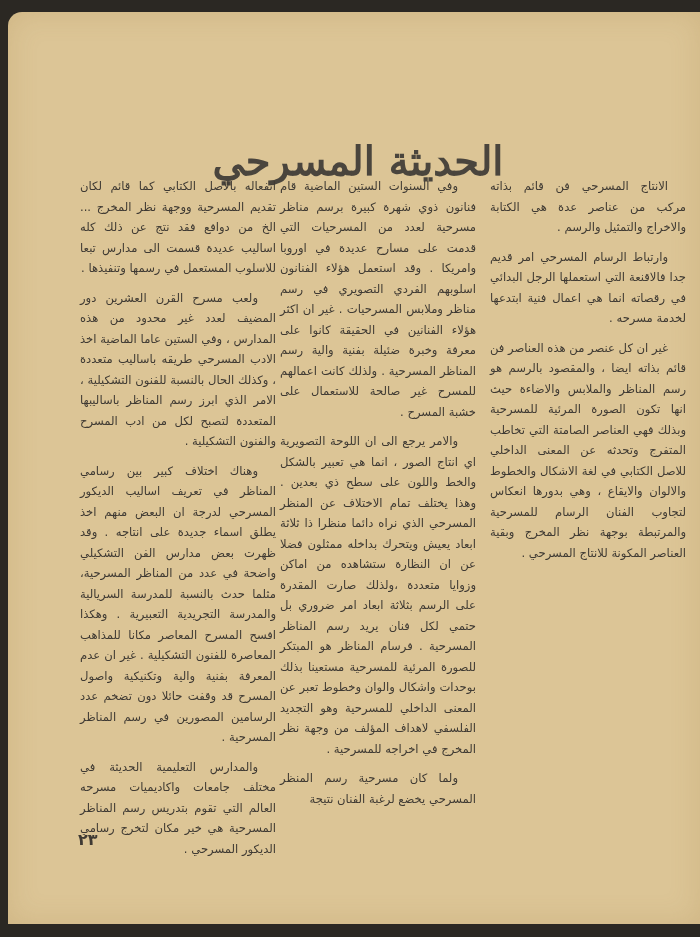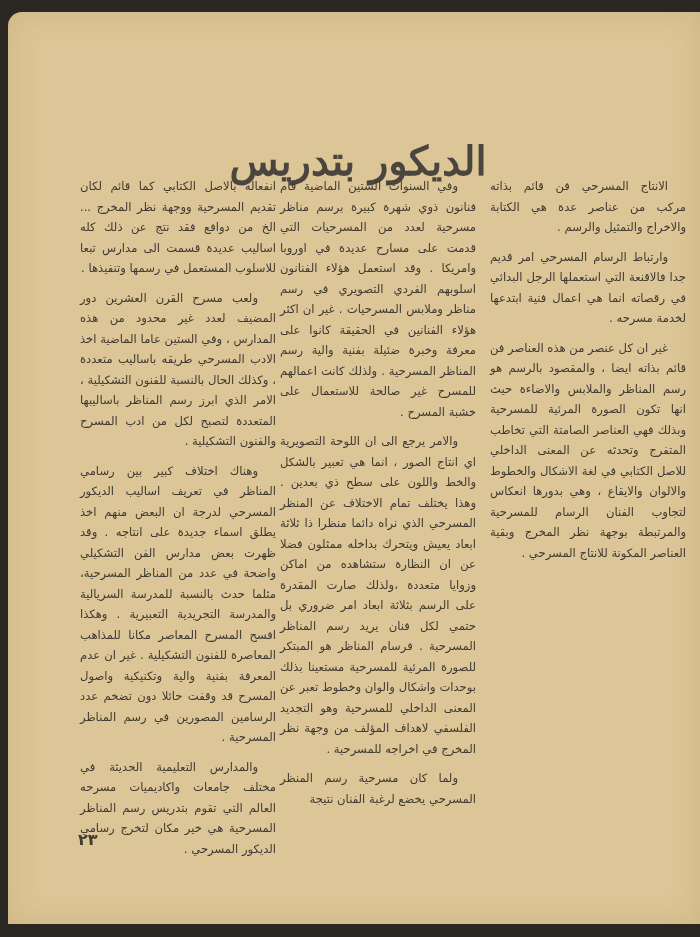--- a/index.html
+++ b/index.html
@@ -36,21 +36,21 @@
   .page-number {
     position: absolute; left: 70px; top: 818px;
     font-family: "DejaVu Sans", sans-serif; font-weight: bold;
     font-size: 16px; color: #3f3a33;
   }
 </style>
 </head>
 <body>
 
 <div class="page">
-  <h1 class="title">الديكور بتدريس</h1>
+  <h1 class="title">الحديثة المسرحي</h1>
 
   <div class="col col-right">
     <p>الانتاج المسرحي فن قائم بذاته مركب من عناصر عدة هي الكتابة والاخراج والتمثيل والرسم .</p>
     <p>وارتباط الرسام المسرحي امر قديم جدا فالاقنعة التي استعملها الرجل البدائي في رقصاته انما هي اعمال فنية ابتدعها لخدمة مسرحه .</p>
     <p>غير ان كل عنصر من هذه العناصر فن قائم بذاته ايضا ، والمقصود بالرسم هو رسم المناظر والملابس والاضاءة حيث انها تكون الصورة المرئية للمسرحية وبذلك فهي العناصر الصامتة التي تخاطب المتفرج وتحدثه عن المعنى الداخلي للاصل الكتابي في لغة الاشكال والخطوط والالوان والايقاع ، وهي بدورها انعكاس لتجاوب الفنان الرسام للمسرحية والمرتبطة بوجهة نظر المخرج وبقية العناصر المكونة للانتاج المسرحي .</p>
   </div>
 
   <div class="col col-mid">
     <p>وفي السنوات الستين الماضية قام فنانون ذوي شهرة كبيرة برسم مناظر مسرحية لعدد من المسرحيات التي قدمت على مسارح عديدة في اوروبا وامريكا . وقد استعمل هؤلاء الفنانون اسلوبهم الفردي التصويري في رسم مناظر وملابس المسرحيات . غير ان اكثر هؤلاء الفنانين في الحقيقة كانوا على معرفة وخبرة ضئيلة بفنية والية رسم المناظر المسرحية . ولذلك كانت اعمالهم للمسرح غير صالحة للاستعمال على خشبة المسرح .</p>
     <p>والامر يرجع الى ان اللوحة التصويرية اي انتاج الصور ، انما هي تعبير بالشكل والخط واللون على سطح ذي بعدين . وهذا يختلف تمام الاختلاف عن المنظر المسرحي الذي نراه دائما منظرا ذا ثلاثة ابعاد يعيش ويتحرك بداخله ممثلون فضلا عن ان النظارة ستشاهده من اماكن وزوايا متعددة ،ولذلك صارت المقدرة على الرسم بثلاثة ابعاد امر ضروري بل حتمي لكل فنان يريد رسم المناظر المسرحية . فرسام المناظر هو المبتكر للصورة المرئية للمسرحية مستعينا بذلك بوحدات واشكال والوان وخطوط تعبر عن المعنى الداخلي للمسرحية وهو التجديد الفلسفي لاهداف المؤلف من وجهة نظر المخرج في اخراجه للمسرحية .</p>

